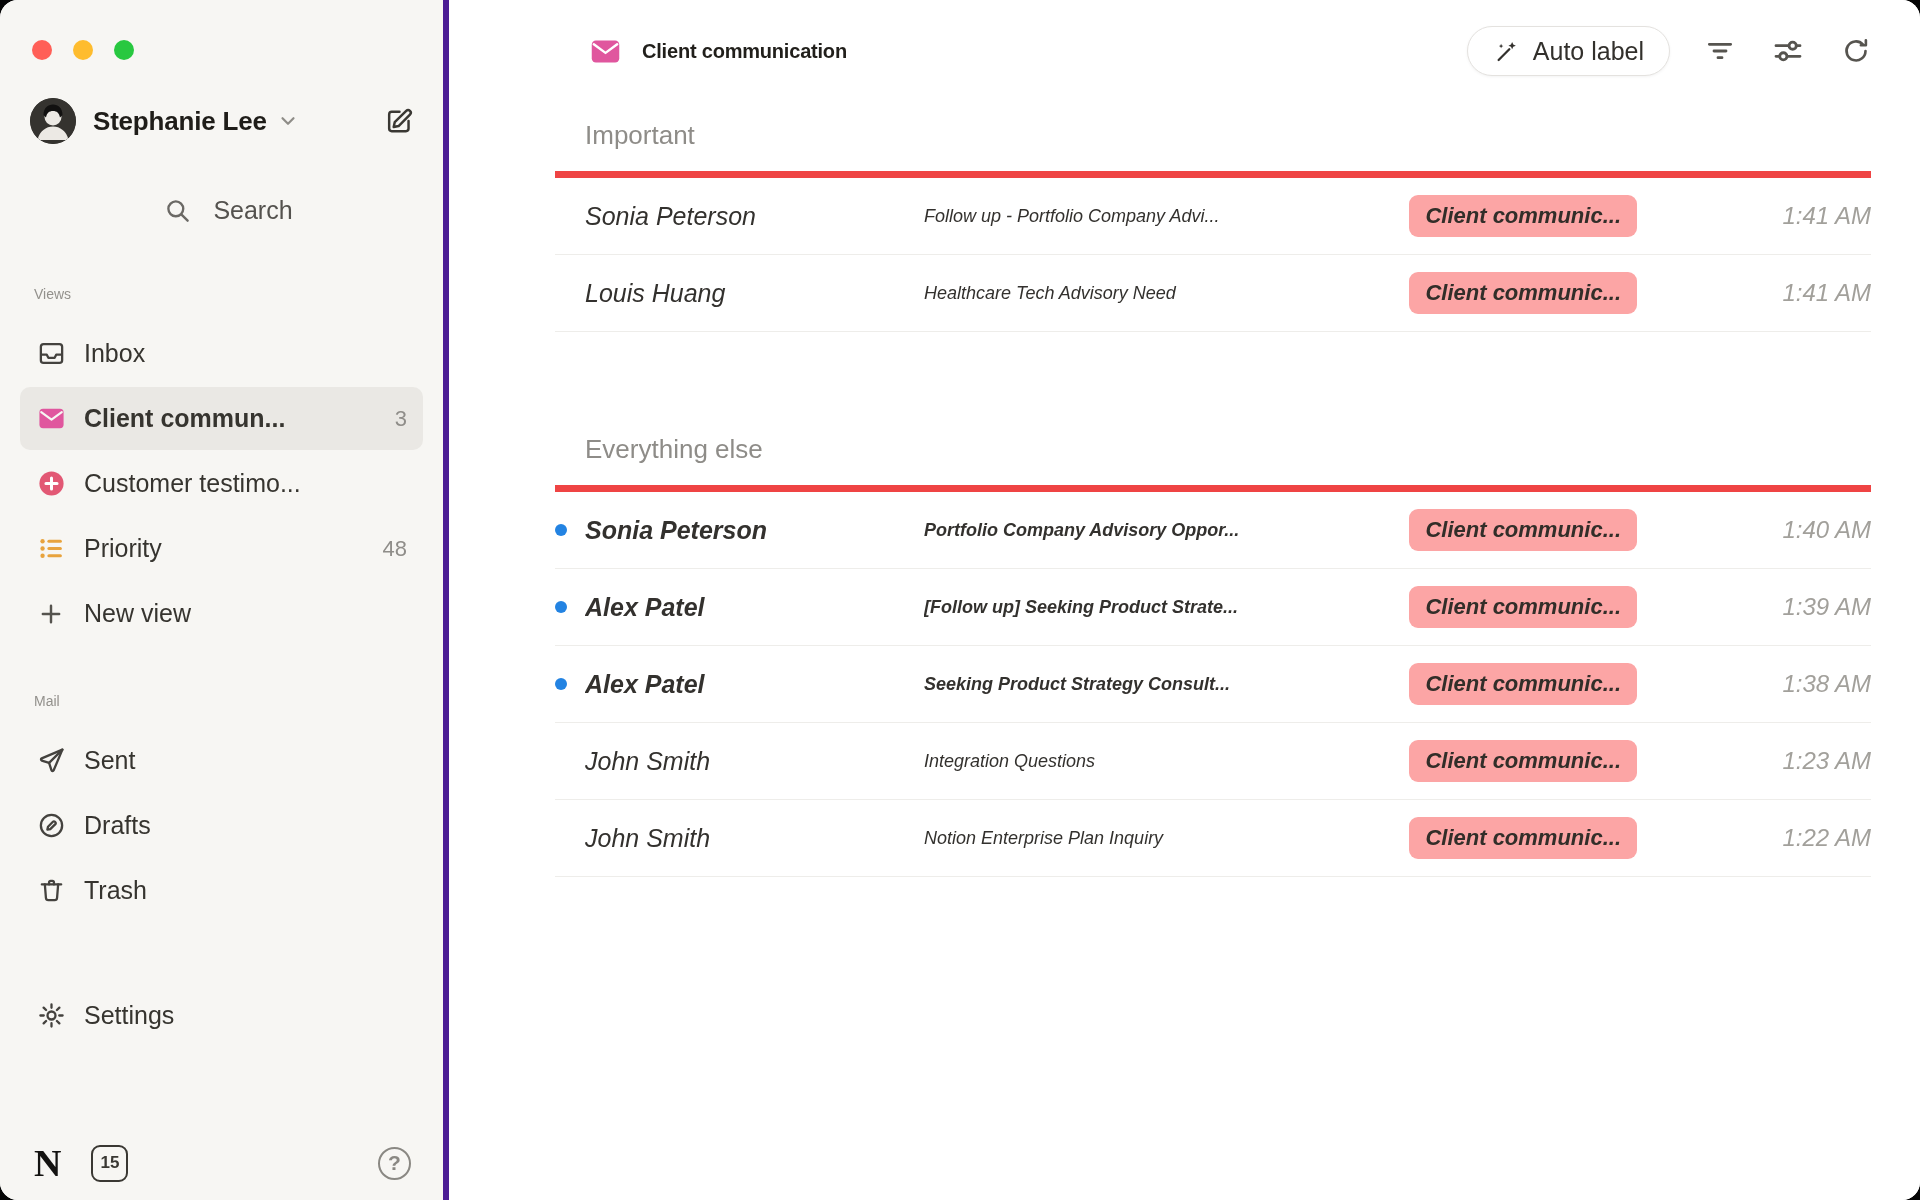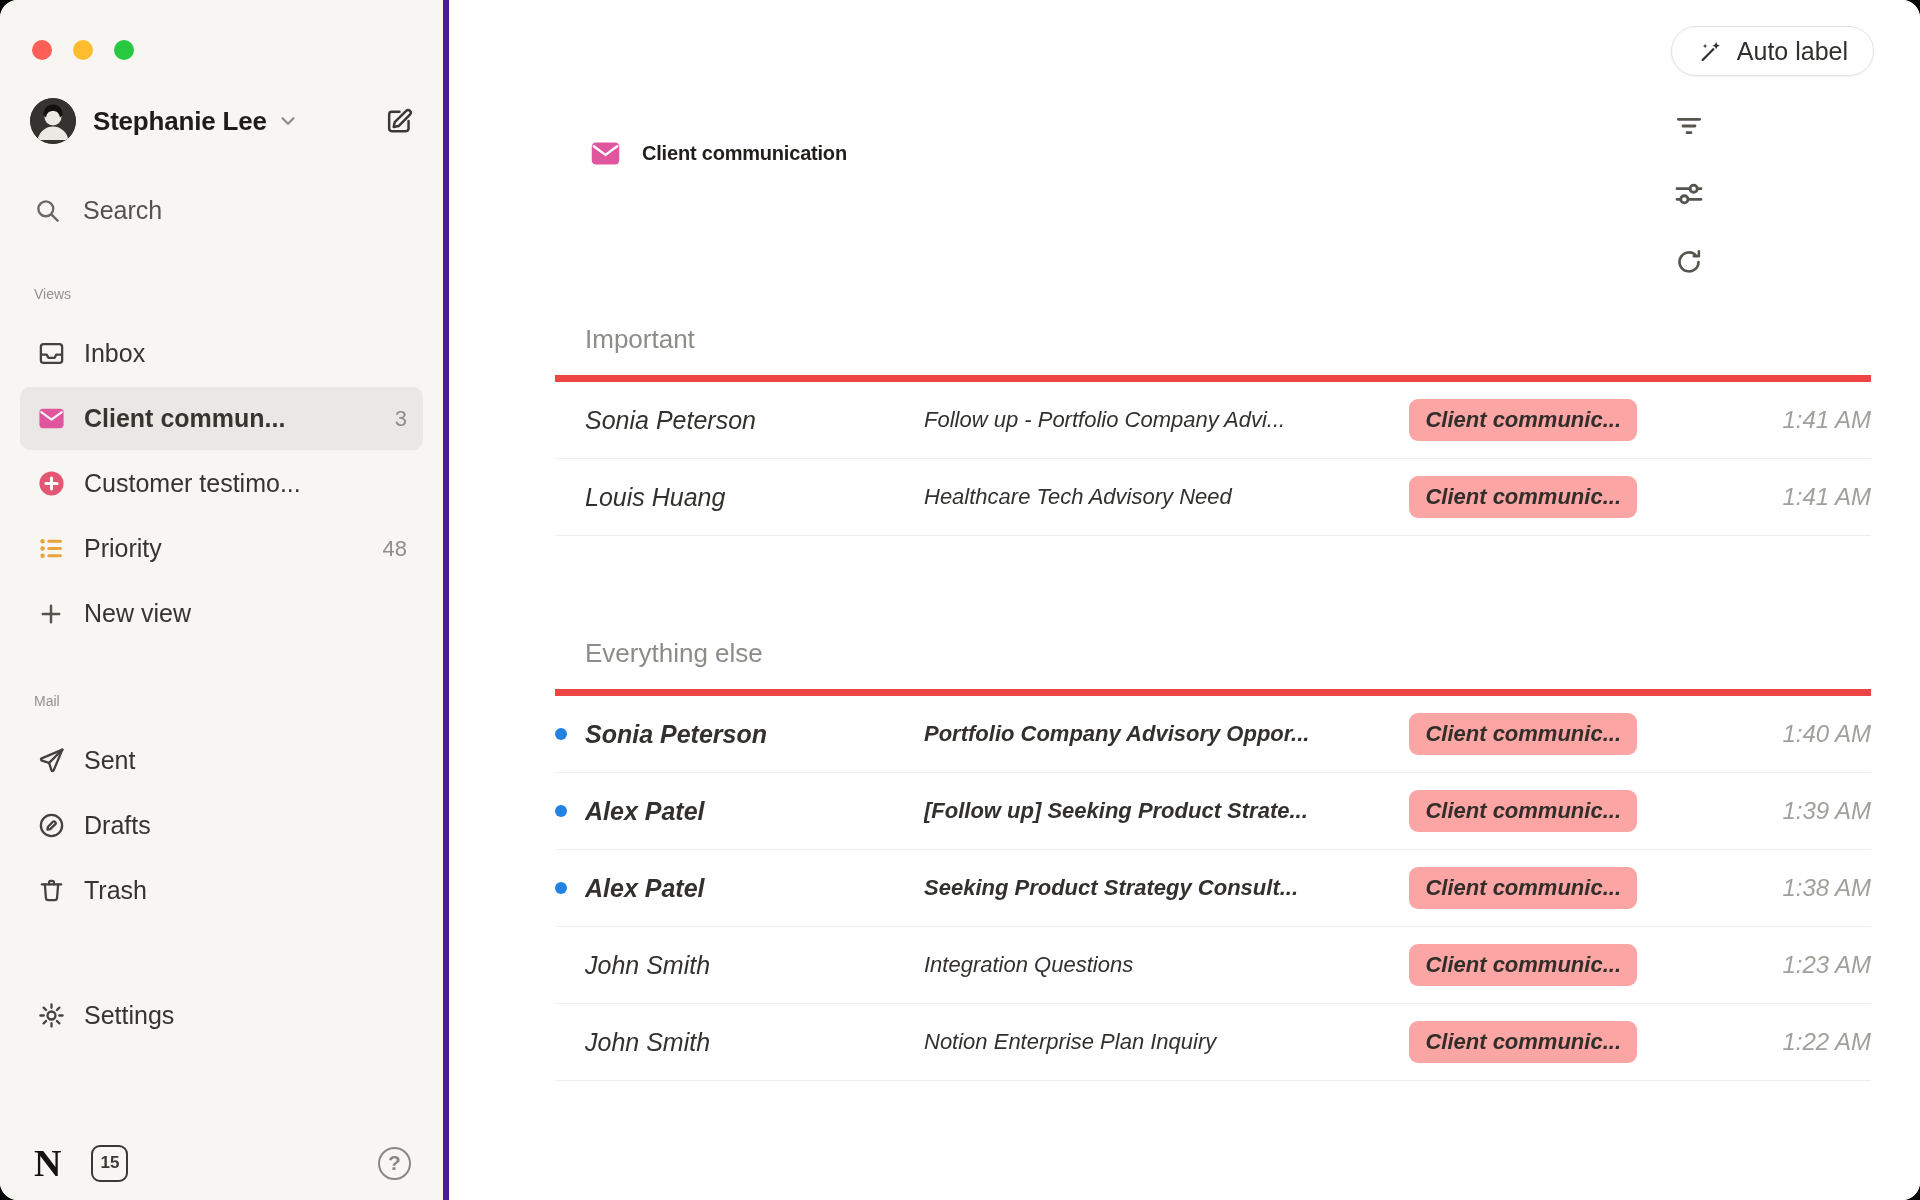--- a/index.html
+++ b/index.html
@@ -31,21 +31,21 @@
   .tl.red { background: #ff5f57; }
   .tl.yellow { background: #febc2e; }
   .tl.green { background: #28c840; }
 
   .user-row { display: flex; align-items: center; margin-top: 38px; padding: 0 8px 0 10px; }
   .avatar { width: 46px; height: 46px; border-radius: 50%; background: #35332f; flex: none; overflow: hidden; }
   .user-name { margin-left: 17px; font-size: 26px; font-weight: 600; color: #1f1d19; letter-spacing: -0.2px; }
   .chev { margin-left: 10px; color: #8f8d88; display: flex; cursor: pointer; }
   .compose-btn { margin-left: auto; background: none; border: none; padding: 0; color: #3a3833; display: flex; cursor: pointer; }
 
-  .search-row { display: flex; align-items: center; gap: 22px; margin-top: 48px; padding-left: 14px; height: 36px; cursor: pointer; }
+  .search-row { display: flex; align-items: center; gap: 22px; margin-top: 48px; padding-left: 14px; height: 36px; cursor: pointer; justify-content: center; }
   .search-row .s-icon { color: #6b6965; display: flex; }
   .search-row .s-label { font-size: 25px; font-weight: 500; color: #54524e; }
 
   .section-label { margin: 58px 0 20px; padding-left: 14px; font-size: 14px; font-weight: 500; color: #93918c; }
   .section-label.mail { margin-top: 46px; }
 
   .nav-item {
     height: 63px; border-radius: 10px;
     display: flex; align-items: center; gap: 18px;
     padding: 0 16px; margin-bottom: 2px;
@@ -61,21 +61,21 @@
   .side-footer { margin-top: auto; display: flex; align-items: center; gap: 30px; padding: 0 12px 18px 14px; }
   .notion-n { font-family: "Liberation Serif", "DejaVu Serif", serif; font-weight: 700; font-size: 38px; color: #141311; line-height: 1; cursor: pointer; }
   .cal-icon { width: 37px; height: 37px; border: 2.5px solid #3a3833; border-radius: 9px; display: flex; align-items: center; justify-content: center; font-size: 17px; font-weight: 700; color: #3a3833; cursor: pointer; }
   .help-icon { margin-left: auto; width: 33px; height: 33px; border: 2.5px solid #8a8883; border-radius: 50%; color: #8a8883; font-size: 21px; font-weight: 600; display: flex; align-items: center; justify-content: center; cursor: pointer; }
 
   
   .main { flex: 1; min-width: 0; background: #fff; display: flex; flex-direction: column; }
   .header { display: flex; align-items: center; padding: 26px 46px 0 140px; }
   .header-title { display: flex; align-items: center; gap: 20px; }
   .header-title h1 { margin: 0; font-size: 20px; font-weight: 600; color: #211f1b; letter-spacing: -0.2px; }
-  .actions { margin-left: auto; display: flex; gap: 32px; flex-direction: column; }
+  .actions { margin-left: auto; display: flex; align-items: center; gap: 32px; }
   .auto-label-btn {
     display: flex; align-items: center; gap: 13px;
     height: 50px; padding: 0 25px;
     border: 1px solid #e4e2df; border-radius: 25px;
     background: #fff; font-family: inherit;
     font-size: 25px; font-weight: 500; color: #32302c;
     box-shadow: 0 1px 3px rgba(0,0,0,.05);
     cursor: pointer;
   }
   .icon-btn { width: 36px; height: 36px; border: none; background: none; padding: 0; color: #56544f; display: flex; align-items: center; justify-content: center; cursor: pointer; }
@@ -89,21 +89,21 @@
     display: grid;
     grid-template-columns: 30px 339px 1fr auto 206px;
     align-items: center;
     height: 77px;
     border-bottom: 1px solid #eeedea;
     cursor: pointer;
   }
   .dot { width: 12px; height: 12px; border-radius: 50%; background: #2383e2; justify-self: start; visibility: hidden; }
   .row.unread .dot { visibility: visible; }
   .sender { font-size: 25px; color: #33312e; white-space: nowrap; overflow: hidden; }
-  .subject { font-size: 22px; color: #33312e; padding-right: 44px; white-space: nowrap; overflow: hidden; text-overflow: ellipsis; }
+  .subject { font-size: 18px; color: #33312e; padding-right: 44px; white-space: nowrap; overflow: hidden; text-overflow: ellipsis; }
   .row.unread .sender, .row.unread .subject { font-weight: 700; }
   .label-badge {
     justify-self: end; margin-right: 28px;
     background: #fca5a5; color: #322e29;
     font-size: 22px; font-weight: 600;
     padding: 8px 16px; border-radius: 9px;
     white-space: nowrap;
   }
   .time { font-size: 24px; color: #a2a09b; text-align: right; }
 

